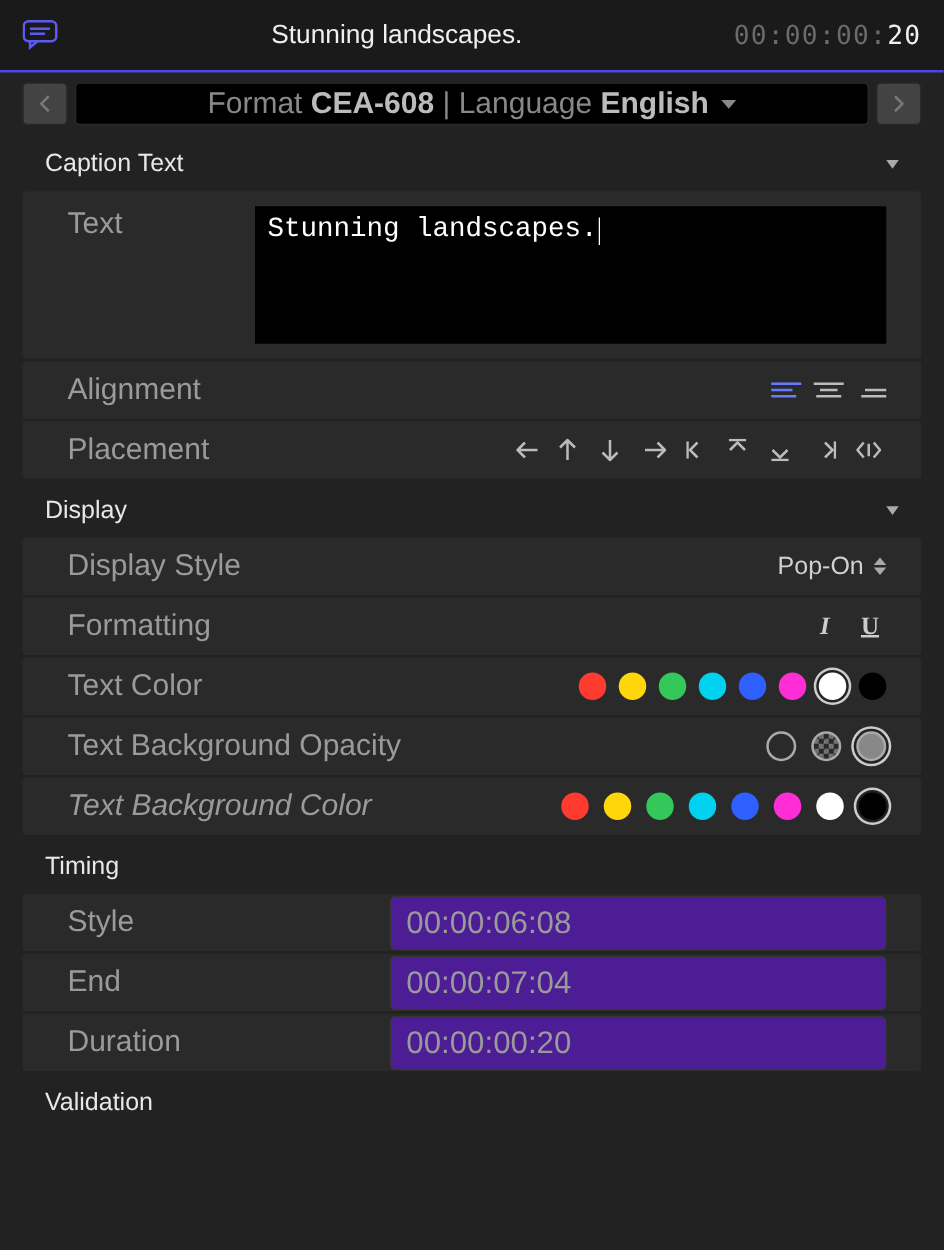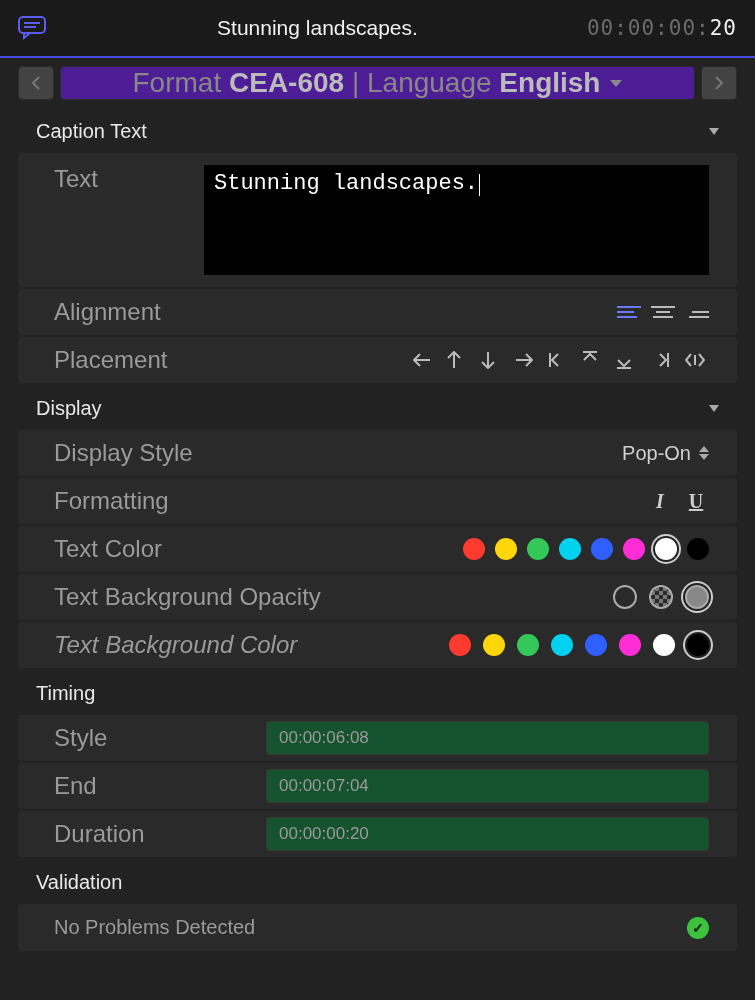--- a/index.html
+++ b/index.html
@@ -60,28 +60,28 @@
     border-radius: 4px;
     display: flex;
     align-items: center;
     justify-content: center;
     color: #777;
     font-size: 18px;
     cursor: pointer;
   }
   .format-select {
     flex: 1;
-    background: #4c1d95;
+    background: #000000;
     border: 1px solid #2a2a2a;
     border-radius: 4px;
     display: flex;
     align-items: center;
     justify-content: center;
     color: #888;
-    font-size: 28px;
+    font-size: 24px;
     cursor: pointer;
   }
   .format-select b { color: #bbb; font-weight: 700; }
   .chev-down {
     margin-left: 10px;
     width: 0; height: 0;
     border-left: 6px solid transparent;
     border-right: 6px solid transparent;
     border-top: 7px solid #888;
   }
@@ -214,28 +214,28 @@
     background-color: #2a2a2a;
   }
   .opacity-swatch.solid { background: #888; }
   .opacity-swatch.selected {
     box-shadow: 0 0 0 2px #222, 0 0 0 4px #ccc;
   }
 
   
   .time-input {
     flex: 1;
-    background: #14532d;
+    background: #4c1d95;
     border: 1px solid #3a3a3a;
     border-radius: 4px;
     color: #9a9a9a;
-    font-size: 17px;
+    font-size: 25px;
     padding: 6px 12px;
     font-family: inherit;
-    margin-left: 42px;
+    margin-left: 88px;
   }
 
   
   .valid-row {
     display: flex;
     align-items: center;
     justify-content: space-between;
     padding: 12px 28px 12px 36px;
     margin: 0 18px;
     background: #2a2a2a;
@@ -452,18 +452,14 @@
     <input class="time-input" value="00:00:07:04" style="">
   </div>
   <div class="row">
     <div class="label">Duration</div>
     <input class="time-input" value="00:00:00:20" style="">
   </div>
 
   <div class="section-header">
     <span>Validation</span>
   </div>
-  <div class="valid-row">
-    <span style="color:#9a9a9a;font-size:20px;">No Problems Detected</span>
-    <span class="check-badge">✓</span>
-  </div>
 
 </div>
 
 </body></html>

